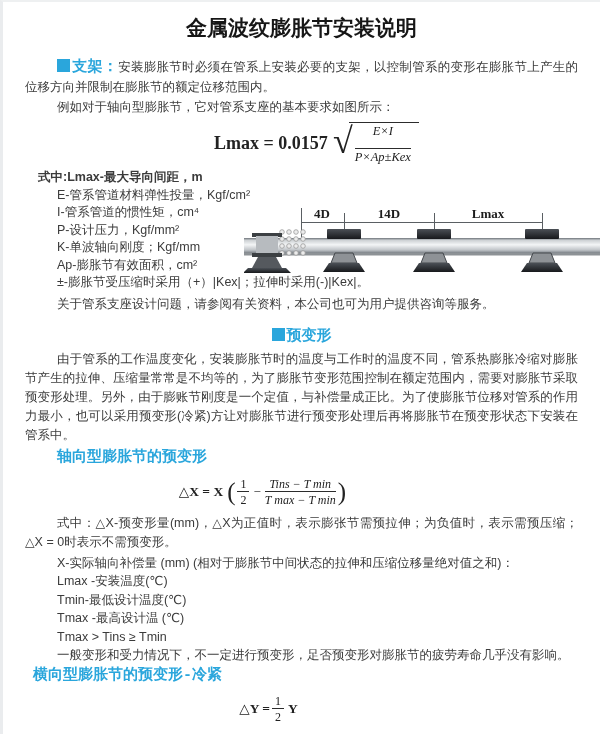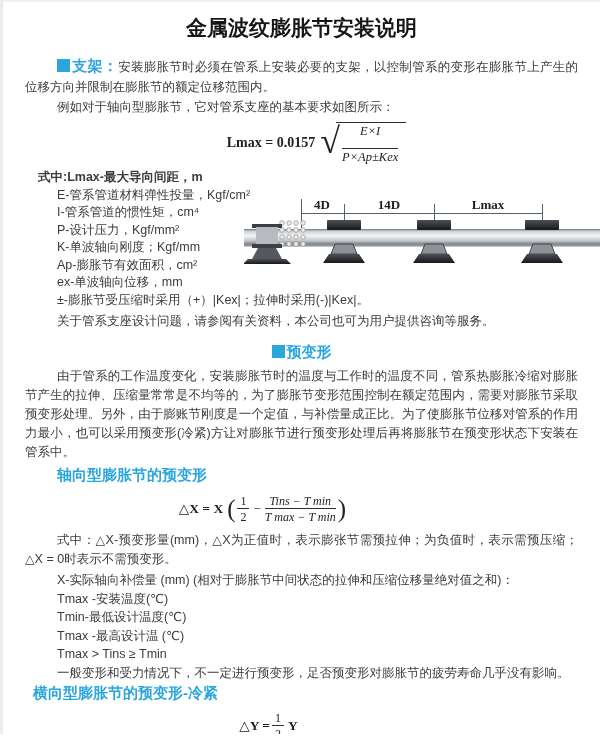--- a/index.html
+++ b/index.html
@@ -22,21 +22,21 @@
     display:inline-block; width:13px; height:13px; background:var(--accent);
     margin-right:2px; vertical-align:-1px;
   }
   .p-indent{ text-indent:32px; text-align:justify; }
   .p-support{ margin-top:14px; }
 
   
   .formula{ display:flex; justify-content:center; align-items:center;
     font-family:"Liberation Serif","DejaVu Serif",serif; color:#222; }
   .f1{ margin:5px 0 4px 0; height:42px; transform:translateX(15px); }
-  .f-lhs{ font-weight:bold; font-size:14px; margin-right:5px; }
+  .f-lhs{ font-weight:bold; font-size:18px; margin-right:5px; }
   .radical{ display:inline-flex; align-items:stretch; }
   .rad-sign{ font-size:36px; line-height:36px; font-weight:400; transform:translateY(1px); }
   .rad-body{ border-top:1.6px solid #2c2c2c; margin-left:-4px; padding:1px 8px 0 6px;
     font-style:italic; font-size:12.5px; line-height:15px; text-align:center; }
   .rad-num{ border-bottom:1.2px solid #2c2c2c; padding:0 14px 9px 14px; }
   .rad-den{ padding-top:1px; }
 
   .f2{ margin:6px 0 4px 0; height:36px; transform:translateX(-38px); }
   .f3{ margin:8px 0 2px 0; height:30px; transform:translateX(-33px); }
   .f-lead{ font-weight:bold; font-size:13.5px; margin-right:2px; }
@@ -51,30 +51,30 @@
 
   
   .defs{ margin-top:5px; line-height:17.5px; }
   .def-first{ margin-left:13px;font-weight:bold; }
   .def-item{ margin-left:32px; }
   .def-note{ margin-left:32px; margin-top:3px; line-height:19px; }
 
   
   .sec-head{ margin-top:10px; font-size:15px; line-height:22px;
     color:var(--accent); font-weight:bold;text-align:center; }
-  .blue-sub{ color:var(--accent); font-weight:bold; font-size:15px; line-height:20px; }
+  .blue-sub{ color:var(--accent); font-weight:bold; font-size:15px; line-height:20px;font-family:Liberation Mono, monospace; }
   .sub-axial{ margin-left:32px; margin-top:3px; }
   .sub-lateral{ margin-left:8px; margin-top:1px; }
   .p-pre{ margin-top:4px; line-height:19px; }
   .p-shizhong{ line-height:19px; }
   .items{ margin-top:2px; line-height:18.5px; }
   .item{ margin-left:32px; }
 
   
-  .diagram{ position:absolute; left:241px; top:191px; width:356px; height:88px; }
+  .diagram{ position:absolute; left:241px; top:200px; width:356px; height:88px; }
 </style>
 </head>
 <body>
 
 <div class="page">
 
   <div class="title">金属波纹膨胀节安装说明</div>
 
   <div class="content">
 
@@ -93,21 +93,20 @@
       </span>
     </div>
 
     <div class="defs">
       <div class="def-first">式中:Lmax-最大导向间距，m</div>
       <div class="def-item">E-管系管道材料弹性投量，Kgf/cm²</div>
       <div class="def-item">I-管系管道的惯性矩，cm⁴</div>
       <div class="def-item">P-设计压力，Kgf/mm²</div>
       <div class="def-item">K-单波轴向刚度；Kgf/mm</div>
       <div class="def-item">Ap-膨胀节有效面积，cm²</div>
-      <div class="def-item">ex-单波轴向位移，mm</div>
       <div class="def-item">±-膨胀节受压缩时采用（+）|Kex|；拉伸时采用(-)|Kex|。</div>
       <div class="def-note">关于管系支座设计问题，请参阅有关资料，本公司也可为用户提供咨询等服务。</div>
     </div>
 
     <div class="sec-head"><span class="sq"></span><span>预变形</span></div>
 
     <p class="p-indent p-pre">由于管系的工作温度变化，安装膨胀节时的温度与工作时的温度不同，管系热膨胀冷缩对膨胀节产生的拉伸、压缩量常常是不均等的，为了膨胀节变形范围控制在额定范围内，需要对膨胀节采取预变形处理。另外，由于膨账节刚度是一个定值，与补偿量成正比。为了使膨胀节位移对管系的作用力最小，也可以采用预变形(冷紧)方让对膨胀节进行预变形处理后再将膨胀节在预变形状态下安装在管系中。</p>
 
     <div class="blue-sub sub-axial">轴向型膨胀节的预变形</div>
 
@@ -123,21 +122,21 @@
         <span class="num">Tins − T min</span>
         <span class="den">T max − T min</span>
       </span>
       <span class="paren">)</span>
     </div>
 
     <p class="p-indent p-shizhong">式中：△X-预变形量(mm)，△X为正值时，表示膨张节需预拉伸；为负值时，表示需预压缩；△X = 0时表示不需预变形。</p>
 
     <div class="items">
       <div class="item">X-实际轴向补偿量 (mm) (相对于膨胀节中间状态的拉伸和压缩位移量绝对值之和)：</div>
-      <div class="item">Tmax -安装温度(℃)</div>
+      <div class="item">Lmax -安装温度(℃)</div>
       <div class="item">Tmin-最低设计温度(℃)</div>
       <div class="item">Tmax -最高设计温 (℃)</div>
       <div class="item">Tmax &gt; Tins ≥ Tmin</div>
       <div class="item">一般变形和受力情况下，不一定进行预变形，足否预变形对膨胀节的疲劳寿命几乎没有影响。</div>
     </div>
 
     <div class="blue-sub sub-lateral">横向型膨胀节的预变形-冷紧</div>
 
     <div class="formula f3">
       <span class="f-lead">△Y =</span>

